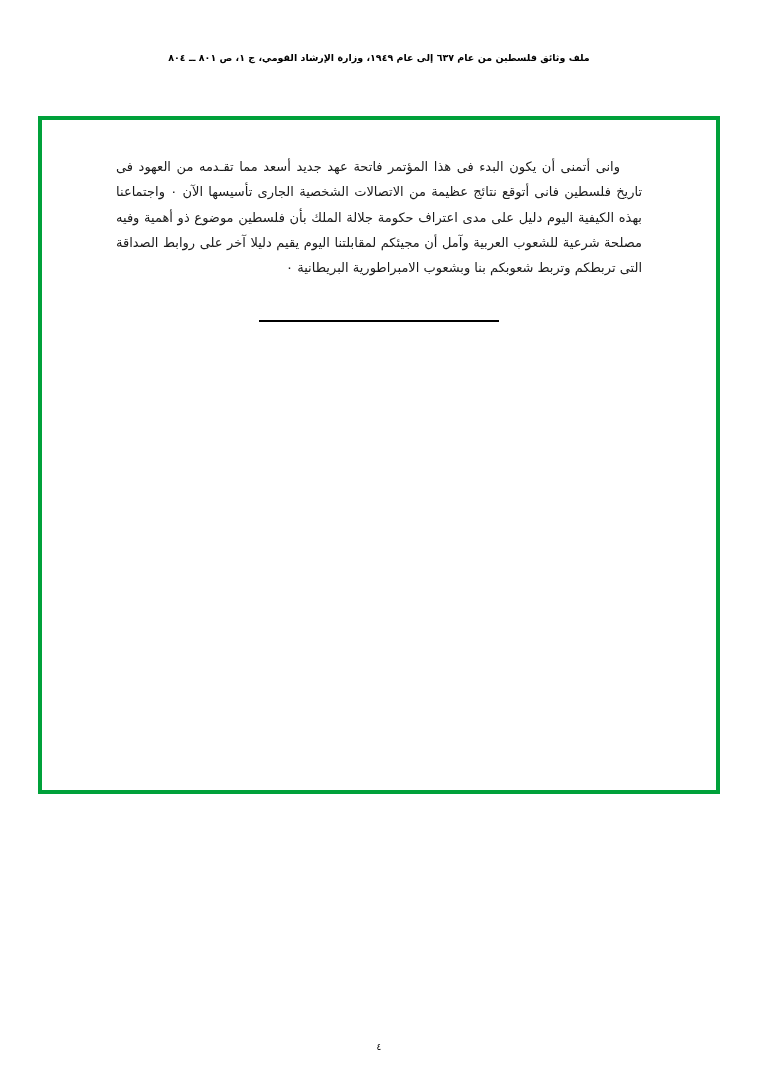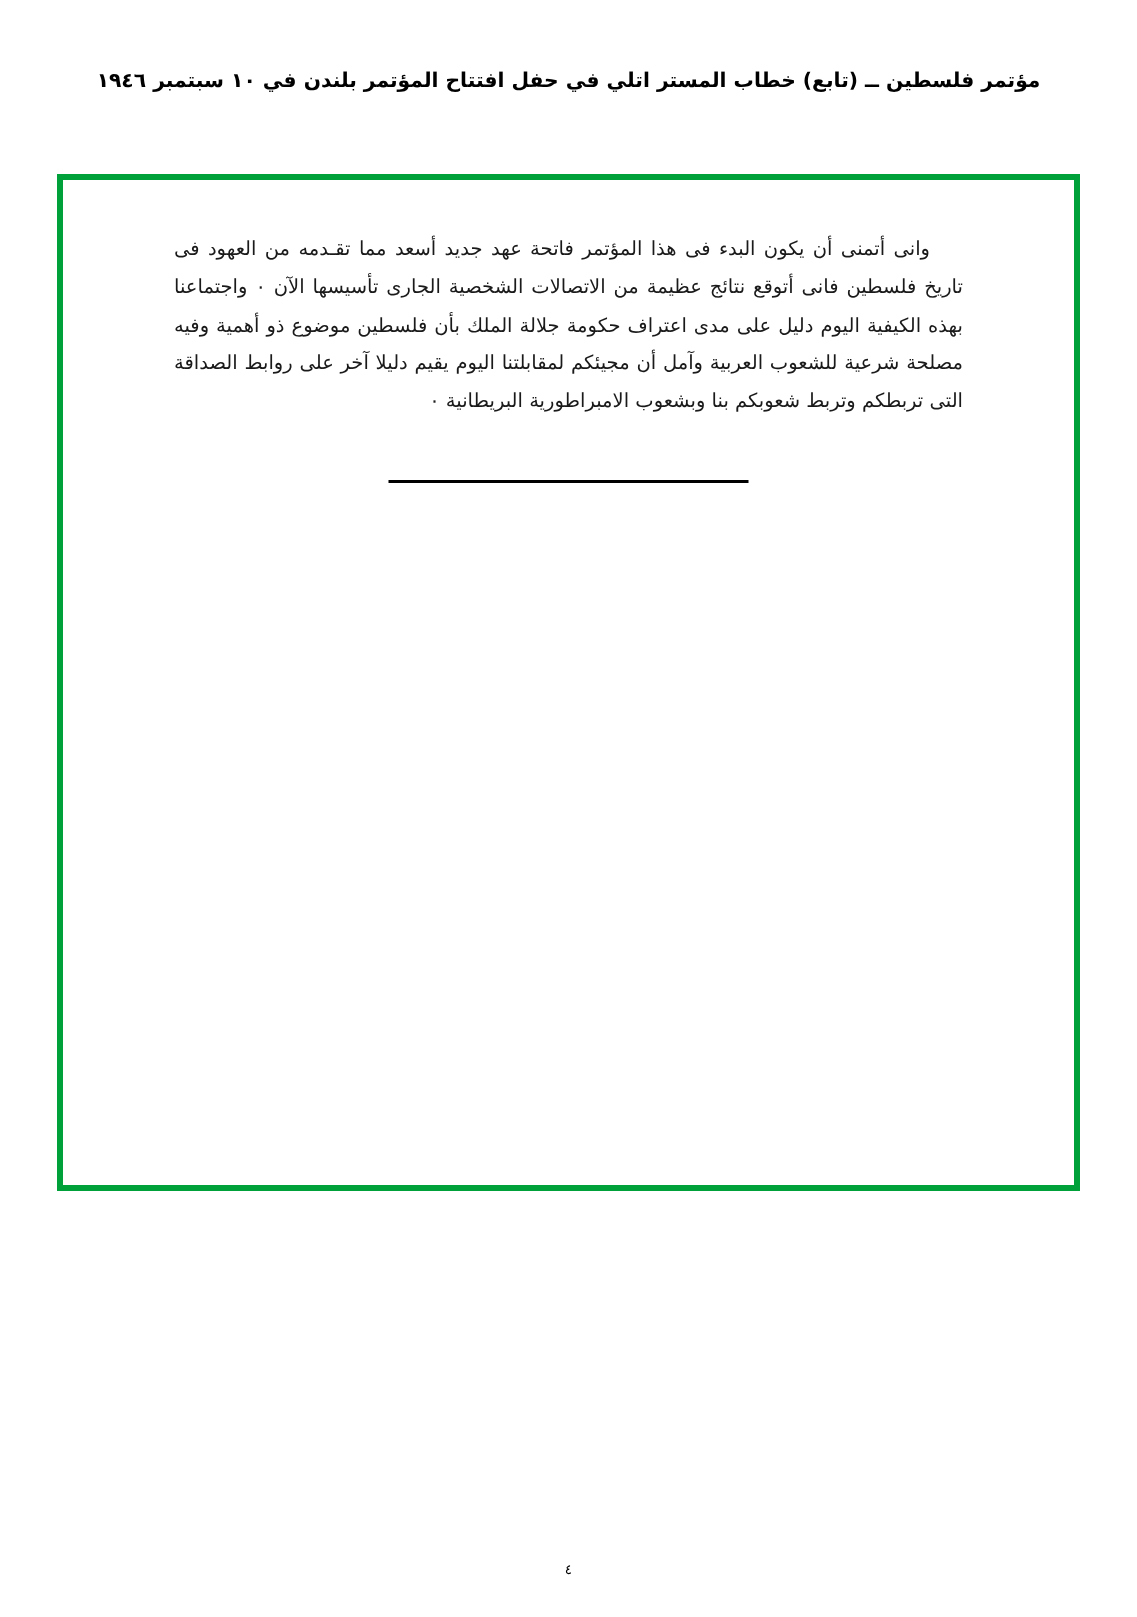--- a/index.html
+++ b/index.html
@@ -101,21 +101,21 @@
     font-size: 9px;
     color: #000000;
   }
 </style>
 </head>
 <body>
 
 <div class="page">
 
   <div class="doc-header">
-    <div class="title">مؤتمر فلسطين ــ (تابع) خطاب المستر اتلي في حفل افتتاح المؤتمر بلندن في ١٠ سبتمبر ١٩٤٦</div>
+    <div class="subtitle">ملف وثائق فلسطين من عام ٦٣٧ إلى عام ١٩٤٩، وزارة الإرشاد القومي، ج ١، ص ٨٠١ ــ ٨٠٤</div>
   </div>
 
   <div class="frame">
 
     <div class="body-block">
       <p>وانى أتمنى أن يكون البدء فى هذا المؤتمر فاتحة عهد جديد أسعد مما تقـدمه من العهود فى تاريخ فلسطين فانى أتوقع نتائج عظيمة من الاتصالات الشخصية الجارى تأسيسها الآن ٠ واجتماعنا بهذه الكيفية اليوم دليل على مدى اعتراف حكومة جلالة الملك بأن فلسطين موضوع ذو أهمية وفيه مصلحة شرعية للشعوب العربية وآمل أن مجيئكم لمقابلتنا اليوم يقيم دليلا آخر على روابط الصداقة التى تربطكم وتربط شعوبكم بنا وبشعوب الامبراطورية البريطانية ٠</p>
     </div>
 
     <div class="rule-wrap">
       <div class="rule"></div>

